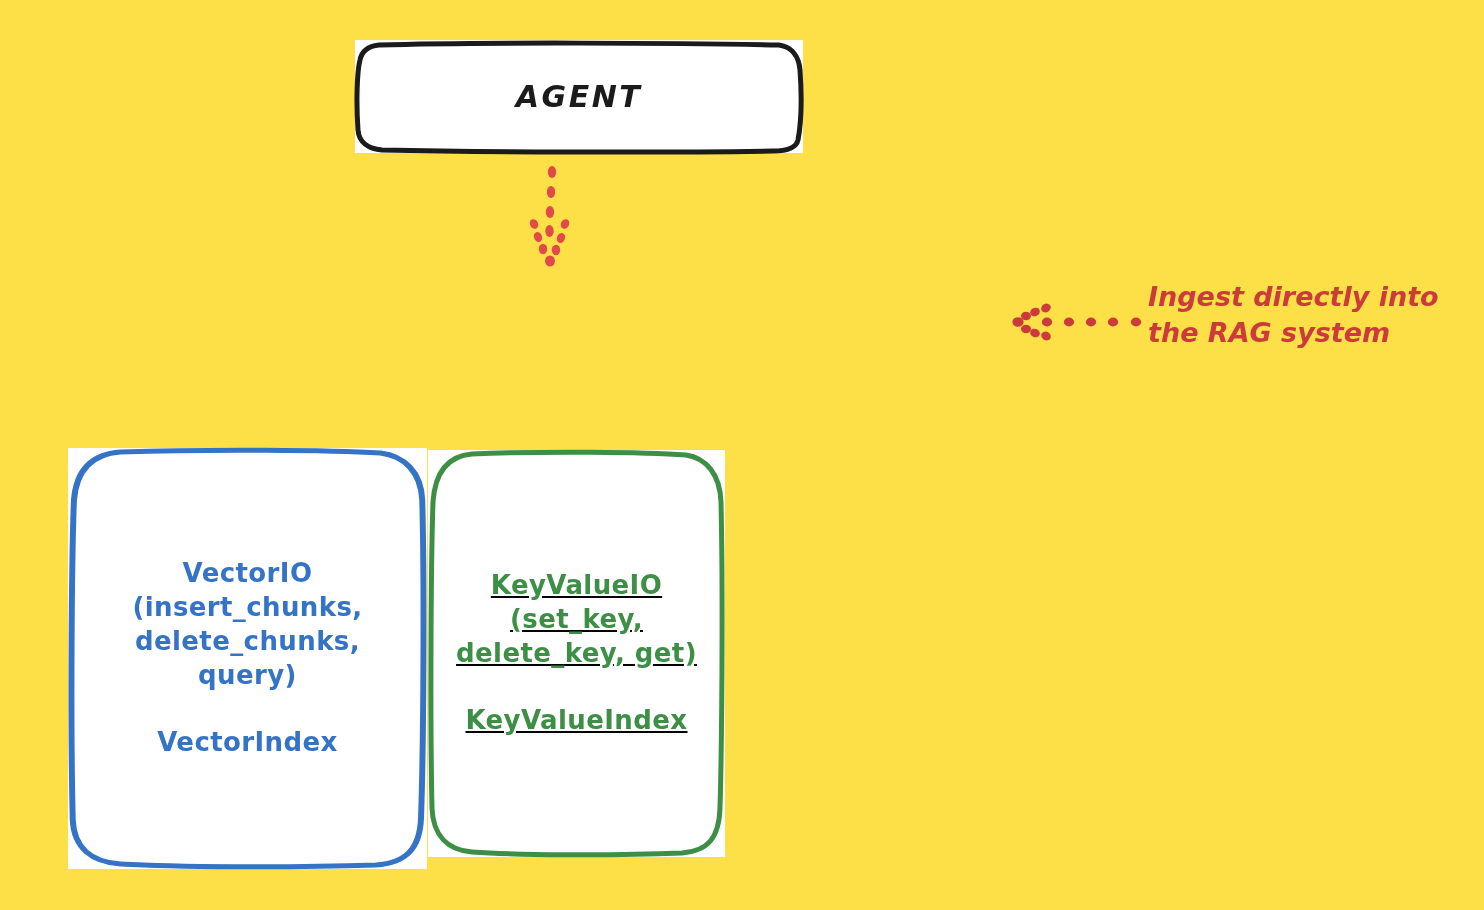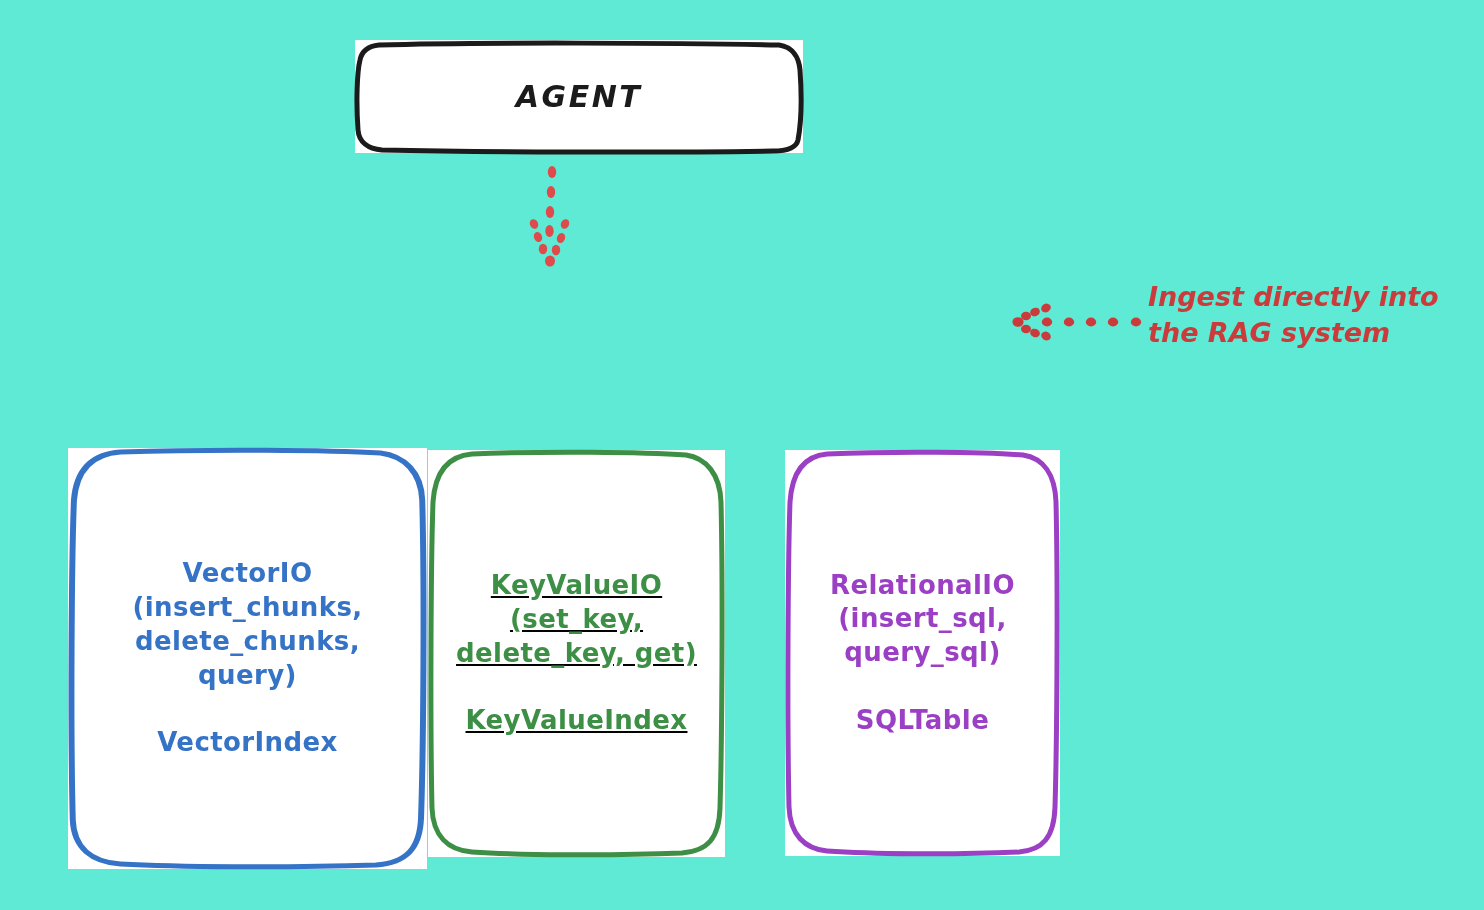--- a/index.html
+++ b/index.html
@@ -8,21 +8,21 @@
     padding: 0;
     background: #ffffff;
   }
   body {
     font-family: "DejaVu Sans", sans-serif;
   }
   #canvas {
     position: relative;
     width: 1484px;
     height: 910px;
-    background: #5eead4;
+    background: #fde047;
     overflow: hidden;
   }
   .node {
     position: absolute;
     box-sizing: border-box;
     background: #ffffff;
     display: flex;
     align-items: center;
     justify-content: center;
     text-align: center;
@@ -215,32 +215,17 @@
                  C2,268 3,108 5,52 C7,22 20,6 44,4 Z" fill="none" stroke="#3c8f45" stroke-width="5" stroke-linecap="round" stroke-linejoin="round"></path>
       </svg>
     </div>
     <span class="node-label">KeyValueIO
 (set_key,
 delete_key, get)
 
 KeyValueIndex</span>
   </div>
 
-  <div class="node provider" id="relationalio-box">
-    <div class="sketch-border">
-      <svg viewBox="0 0 275 406" preserveAspectRatio="none" xmlns="http://www.w3.org/2000/svg">
-        <path d="M42,4 C110,1 200,2 238,5 C258,8 270,24 271,52
-                 C273,136 272,290 270,357 C269,387 258,400 234,402
-                 C166,405 84,404 42,401 C20,399 5,385 4,357
-                 C2,268 3,108 5,52 C7,22 19,6 42,4 Z" fill="none" stroke="#9b3fc4" stroke-width="5" stroke-linecap="round" stroke-linejoin="round"></path>
-      </svg>
-    </div>
-    <span class="node-label">RelationalIO
-(insert_sql,
-query_sql)
-
-SQLTable</span>
-  </div>
 
   <div id="ingest-annotation">Ingest directly into
 the RAG system</div>
 
 </div>
 
 </body></html>

